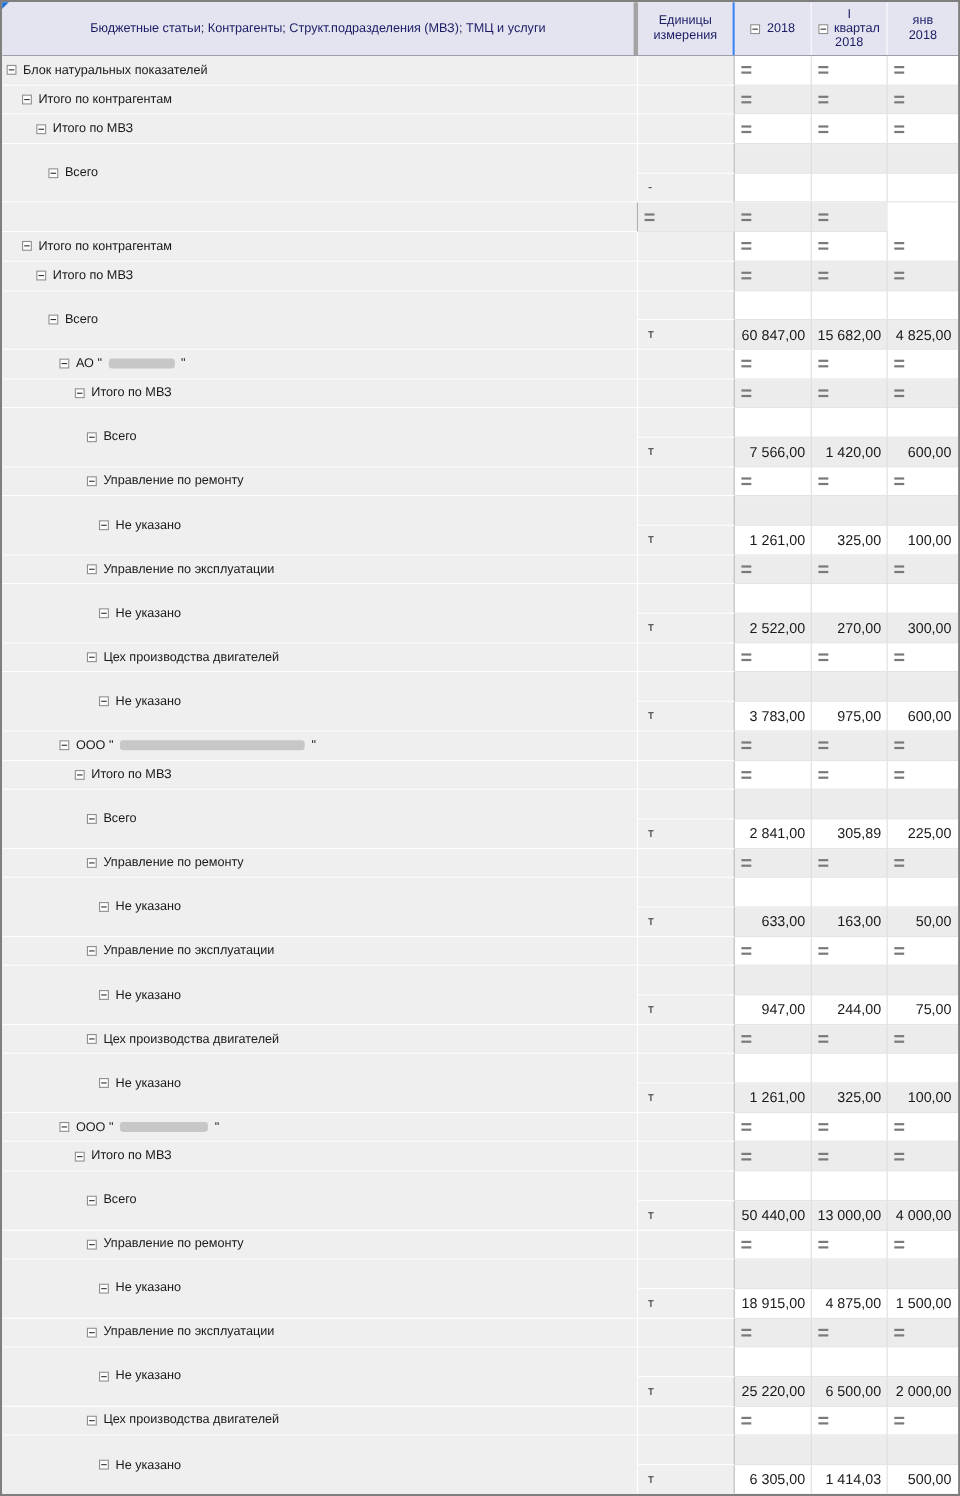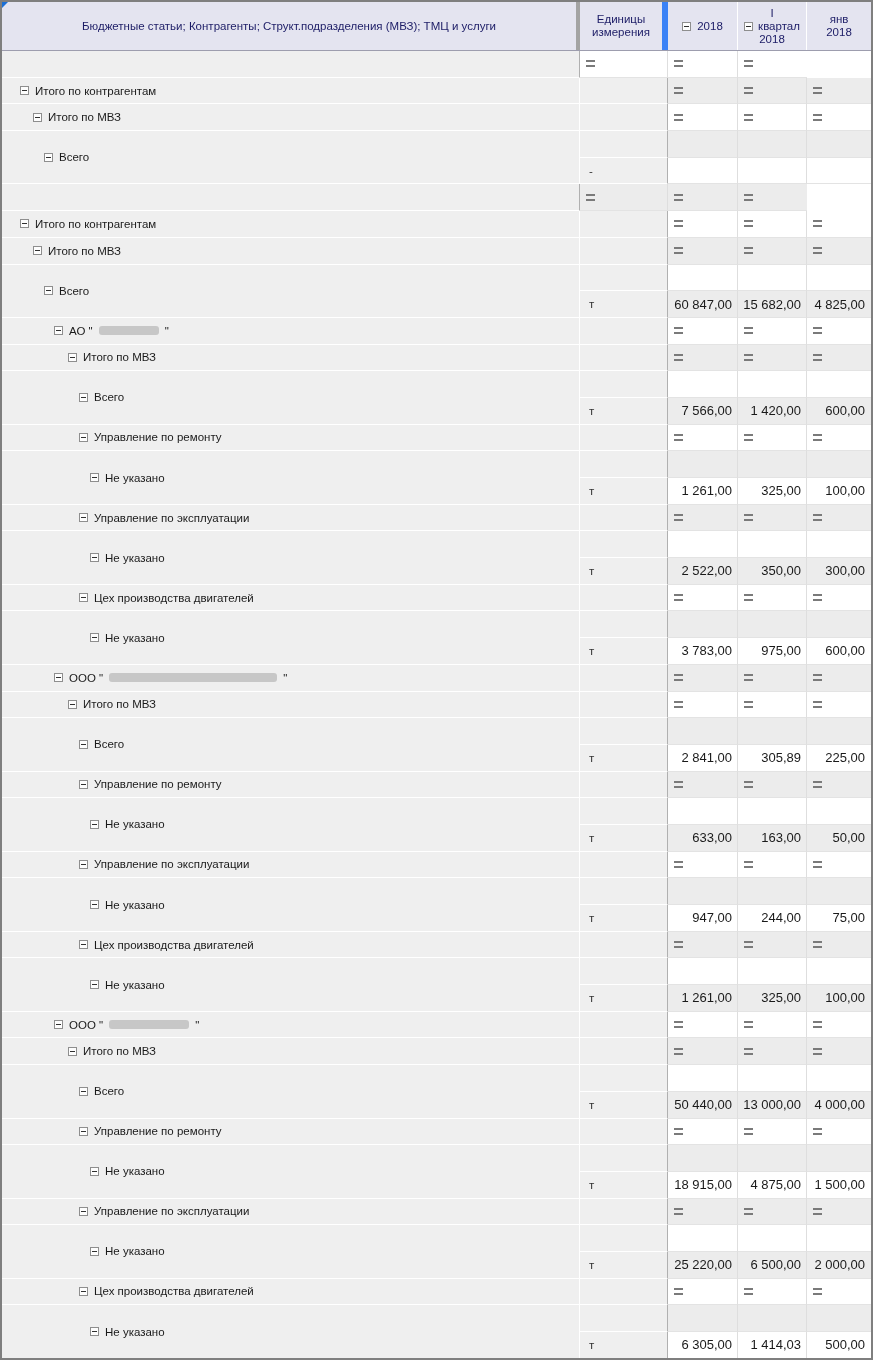--- a/index.html
+++ b/index.html
@@ -10,21 +10,21 @@
   }
   .corner{ position:absolute; top:-2px; left:-2px; width:0; height:0;
     border-top:10px solid #1b6fd6; border-right:10px solid transparent; z-index:5; }
 
   
   .hdr{ display:grid; grid-template-columns:578px 88px 70px 69px 64px;
     height:49px; border-bottom:1px solid #9d9dae; }
   .hcell{ background:#e4e4f0; color:#1c1c66; font-size:11.5px; line-height:13px;
     display:flex; align-items:center; justify-content:center; text-align:center; }
   .h-label{ border-right:4px solid #a3a3a3; }
-  .h-units{ border-right:6px solid #3b82f6; padding:0 10px; }
+  .h-units{ border-right:2px solid #3b82f6; padding:0 10px; }
   .h-col{ border-right:1px solid #fff; gap:6px; }
   .h-col:last-child{ border-right:none; }
   .h-q{ flex-direction:column; gap:0; }
   .h-q .mid{ display:flex; align-items:center; gap:5px; }
   .h-m{ flex-direction:column; gap:0; }
 
   
   .exp{ display:inline-block; flex:none; width:9px; height:9px; background:#fdfdfd;
     border:1px solid #8e8e8e; position:relative; }
   .exp::after{ content:""; position:absolute; left:1px; right:1px; top:3px;
@@ -79,20 +79,24 @@
       <span>2018</span>
     </div>
     <div class="hcell h-col h-m">
       <span>янв</span>
       <span>2018</span>
     </div>
   </div>
 
   <div id="rows">
       <div class="row group">
+        <div class="c-label" style="padding-left: 4px;">
+          <span class="exp"></span>
+          <span class="lbl">Блок натуральных показателей</span>
+        </div>
         <div class="c-units"></div>
         <div class="c-data drill w">
           <span class="drill-ic"></span>
         </div>
         <div class="c-data drill cb w">
           <span class="drill-ic"></span>
         </div>
         <div class="c-data drill cb w">
           <span class="drill-ic"></span>
         </div>
@@ -299,21 +303,21 @@
         <div class="c-label" style="padding-left: 88px;">
           <span class="exp"></span>
           <span class="lbl">Не указано</span>
         </div>
         <div class="c-units"></div>
         <div class="c-data w"></div>
         <div class="c-data cb w"></div>
         <div class="c-data cb w"></div>
         <div class="c-units">т</div>
         <div class="c-data val g">2 522,00</div>
-        <div class="c-data val cb g">350,00</div>
+        <div class="c-data val cb g">270,00</div>
         <div class="c-data val cb g">300,00</div>
       </div>
       <div class="row group">
         <div class="c-label" style="padding-left: 77px;">
           <span class="exp"></span>
           <span class="lbl">Цех производства двигателей</span>
         </div>
         <div class="c-units"></div>
         <div class="c-data drill w">
           <span class="drill-ic"></span>

